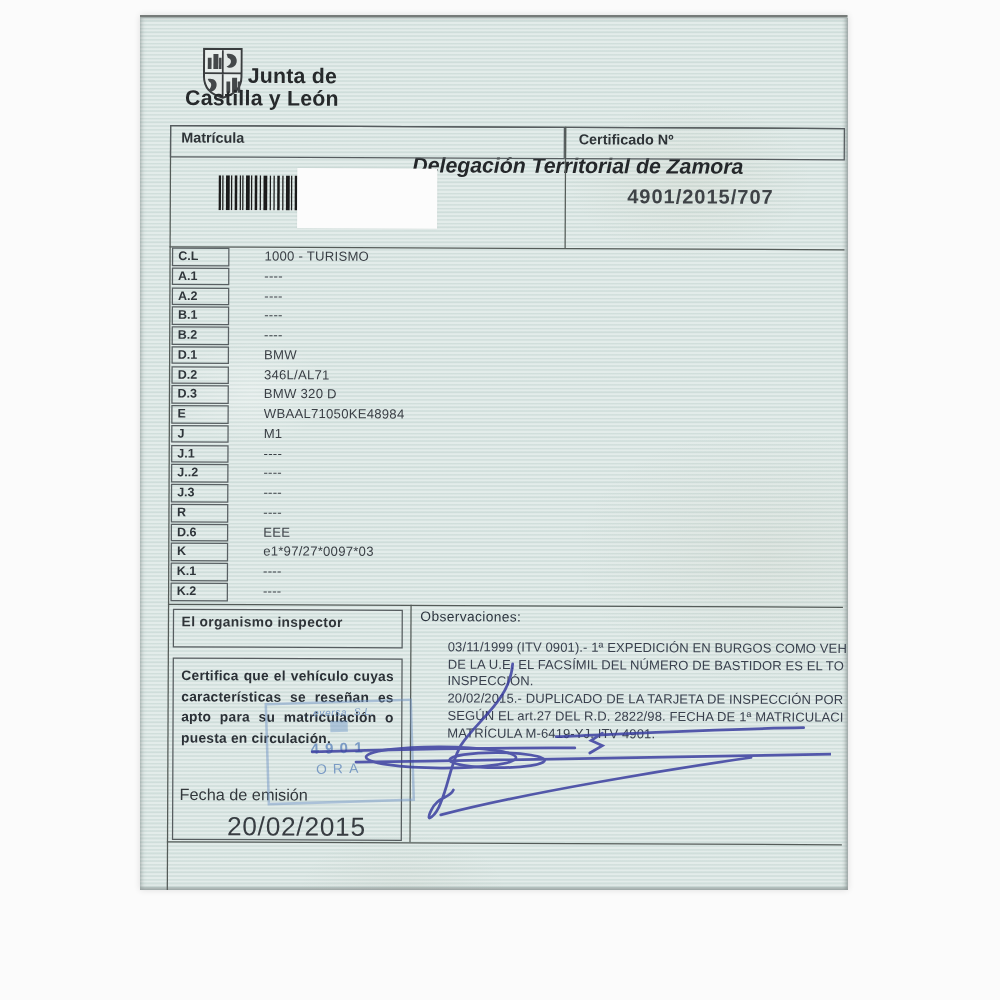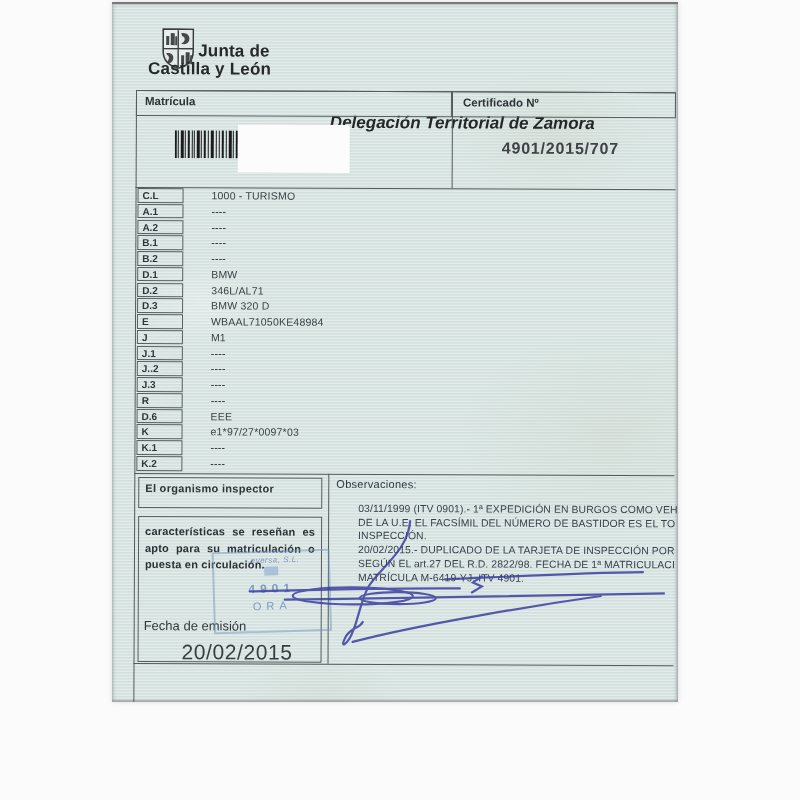--- a/index.html
+++ b/index.html
@@ -1,19 +1,19 @@
 <!DOCTYPE html>
 <html><head>
 <meta charset="utf-8">
 <style>
   html,body{margin:0;padding:0;background:#fafafa;}
   *{box-sizing:border-box;font-family:"Liberation Sans",sans-serif;}
   .scene{position:relative;width:800px;height:800px;background:#fbfbfb;overflow:hidden;}
   .paper{
-    position:absolute;left:112px;top:2px;width:566px;height:700px;overflow:hidden;
+    position:absolute;left:112px;top:12px;width:566px;height:700px;overflow:hidden;
     background-color:#d7e4e1;
     background-image:
       radial-gradient(ellipse 140px 90px at 440px 130px, rgba(150,130,80,0.07), transparent 70%),
       radial-gradient(ellipse 220px 150px at 500px 430px, rgba(140,120,80,0.06), transparent 70%),
       radial-gradient(ellipse 120px 70px at 210px 700px, rgba(130,120,90,0.06), transparent 70%),
       radial-gradient(ellipse 90px 60px at 90px 300px, rgba(255,255,255,0.25), transparent 70%),
       repeating-linear-gradient(0deg, rgba(255,255,255,0.30) 0px, rgba(255,255,255,0.30) 1px, rgba(186,203,200,0.28) 2px, transparent 3px);
     border-top:2px solid #767b79;
     box-shadow: inset -2px 0 3px rgba(110,120,120,0.4), inset 2px 0 3px rgba(120,130,130,0.3), inset 0 -2px 2px rgba(100,110,110,0.4), 0 0 5px rgba(0,0,0,0.12);
   }
@@ -189,20 +189,21 @@
           </div>
       </div>
 
       <div class="hline" style="left:24px;top:469px;width:540px;"></div>
       <div class="vline" style="left:218px;top:469px;height:190px;"></div>
 
       <div class="abs strip" style="left:28px;top:473px;width:184px;height:31px;">
         <div class="insp-title" style="margin:4px 0 0 6px;">El organismo inspector</div>
       </div>
       <div class="abs certbox" style="left:28px;top:512px;width:184px;height:146px;">
+        <div class="cline">Certifica que el vehículo cuyas</div>
           <div class="cline">características se reseñan es</div>
           <div class="cline">apto para su matriculación o</div>
           <div class="cline">puesta en circulación.</div>
       </div>
       <div class="abs fecha-l" style="left:34px;top:614px;">Fecha de emisión</div>
       <div class="abs fecha-v" style="left:72px;top:636px;">20/02/2015</div>
 
       <div class="abs stamp" style="left:103px;top:546px;width:118px;height:82px;">
         <div class="s1">...eversa, S.L.</div>
         <div class="sblock"></div>

